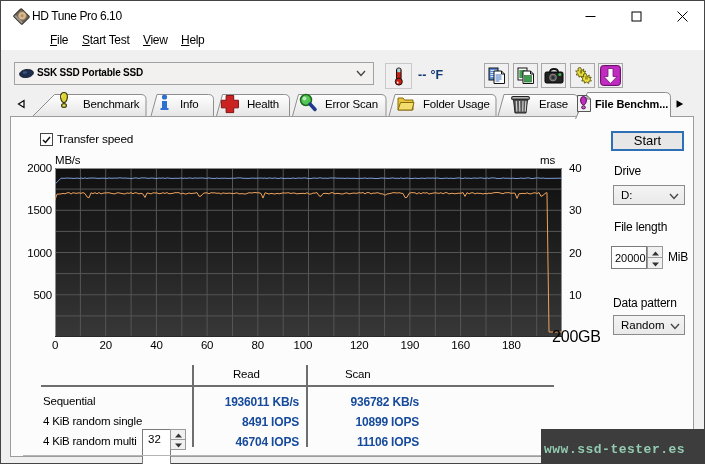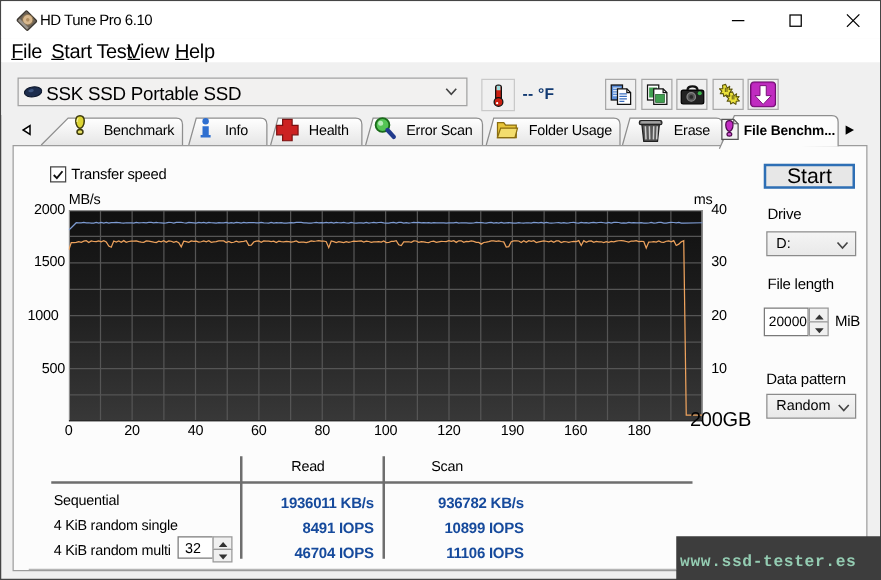--- a/index.html
+++ b/index.html
@@ -2,36 +2,36 @@
 <html><head>
 <meta charset="utf-8">
 <style>
 * { margin:0; padding:0; box-sizing:border-box; }
 html,body { width:705px; height:464px; overflow:hidden; }
 body { font-family:"Liberation Sans", sans-serif; background:#f0f0f0; position:relative; }
 .abs { position:absolute; }
 #frame { position:absolute; left:0; top:0; width:705px; height:464px; border:1px solid #454545; }
 #titlebar { position:absolute; left:1px; top:1px; width:703px; height:30px; background:#fff; }
 #menubar { position:absolute; left:1px; top:31px; width:703px; height:19px; background:#fff; }
-.menuitem { position:absolute; top:2px; font-size:16px; letter-spacing:-0.3px; color:#000; }
+.menuitem { position:absolute; top:2px; font-size:12px; letter-spacing:-0.3px; color:#000;margin-left:41px; }
 .menuitem u { text-decoration:underline; }
 #toolbar { position:absolute; left:1px; top:50px; width:703px; height:42px; background:#f0f0f0; }
 #combo-main { position:absolute; left:13px; top:12px; width:360px; height:23px; background:#f2f1f0; border:1px solid #a2a2a2; }
-#combo-main .txt { position:absolute; left:22px; top:4px; font-size:15px; letter-spacing:-0.2px; }
+#combo-main .txt { position:absolute; left:22px; top:4px; font-size:10px; letter-spacing:-0.2px;font-weight:bold; }
 .toolbtn { position:absolute; top:13px; width:25px; height:25px; background:#f0f0f0; border:1px solid #a8a8a8; }
 #exitbtn { position:absolute; left:640px; top:13px; width:51px; height:26px; background:#e8e8e8; border:2px solid #2e6fb5; font-size:12px; text-align:center; line-height:21px; }
 #tabsvg { position:absolute; left:0; top:88px; }
 #panel { position:absolute; left:10px; top:116px; width:684px; height:341px; background:#fcfcfc; border:1px solid #9c9c9c; }
 .lbl { position:absolute; font-size:12px; letter-spacing:-0.2px; color:#000; }
 .lbl11 { position:absolute; font-size:11.5px; letter-spacing:-0.2px; color:#000; }
 .bluev { position:absolute; font-size:12px; font-weight:bold; letter-spacing:-0.2px; color:#164a9c; text-align:right; }
 #chart { position:absolute; left:55px; top:168px; }
 .combo { position:absolute; background:linear-gradient(#f4f4f4,#e9e9e9); border:1px solid #8b8b8b; }
 .combo .ct { position:absolute; left:7px; top:3px; font-size:11.5px; }
-#startbtn { position:absolute; left:611px; top:131px; width:73px; height:20px; background:#e7e7e7; border:2px solid #2e6fb5; font-size:17px; text-align:center; line-height:16px; }
+#startbtn { position:absolute; left:611px; top:131px; width:73px; height:20px; background:#e7e7e7; border:2px solid #2e6fb5; font-size:13px; text-align:center; line-height:16px; }
 #wm { position:absolute; left:541px; top:429px; width:164px; height:35px; background:#3d3d3d; }
 #wm span { position:absolute; left:3px; top:13px; font-family:"Liberation Mono", monospace; font-weight:bold; font-size:13px; color:#94ccb2; letter-spacing:0.5px; }
 .vline { position:absolute; width:2px; background:#6e6e6e; }
 .hline { position:absolute; height:2px; background:#6e6e6e; }
 .spinner { position:absolute; border:1px solid #7a7a7a; background:#fff; font-size:11.5px; }
 .spinbtns { position:absolute; width:16px; }
 .spinbtn { position:relative; width:16px; height:11px; background:#f0f0f0; border:1px solid #9a9a9a; }
 </style>
 </head>
 <body>
@@ -242,34 +242,34 @@
     </g>
   <path d="M0.5 169 L0.5 0.5 L506.5 0.5 L506.5 169" fill="none" stroke="#8c8c8c" stroke-width="1"></path>
   <line x1="0" y1="168.5" x2="507" y2="168.5" stroke="#2a2a2a" stroke-width="1"></line>
   <polyline id="orange" fill="none" stroke="#eda25d" stroke-width="1" points="0,32 2,26.1 4,26.1 6,25.9 8,25.4 10,25.8 12,24.9 14,24.6 16,26.0 18,24.7 20,25.2 22,25.3 24,24.8 26,25.4 28,24.6 30,25.6 32,28.9 34,29.8 36,24.8 38,25.6 40,24.7 42,25.8 44,24.5 46,25.9 48,25.2 50,24.9 52,24.9 54,24.7 56,25.3 58,25.7 60,25.9 62,24.8 64,24.9 66,25.3 68,25.7 70,26.0 72,24.9 74,25.4 76,24.6 78,25.8 80,24.7 82,25.0 84,25.9 86,25.2 88,26.1 90,29.5 92,25.0 94,25.3 96,25.9 98,24.8 100,25.0 102,24.9 104,25.7 106,25.4 108,24.8 110,25.4 112,24.6 114,25.8 116,25.5 118,25.3 120,24.7 122,24.7 124,24.7 126,26.0 128,25.1 130,26.0 132,25.8 134,24.9 136,25.6 138,25.3 140,25.1 142,24.6 144,28.3 146,28.1 148,25.6 150,24.9 152,24.8 154,25.8 156,24.7 158,24.9 160,24.9 162,25.3 164,25.0 166,26.0 168,24.9 170,25.3 172,25.4 174,25.1 176,25.3 178,25.7 180,25.3 182,24.8 184,25.9 186,25.7 188,25.7 190,26.1 192,25.5 194,24.7 196,25.0 198,24.8 200,24.5 202,24.8 204,24.8 206,25.4 208,30.1 210,24.8 212,25.3 214,26.1 216,25.4 218,25.7 220,26.1 222,25.3 224,25.8 226,25.4 228,24.9 230,25.1 232,24.9 234,24.8 236,25.6 238,24.9 240,25.2 242,25.9 244,25.5 246,25.5 248,25.3 250,25.7 252,24.7 254,26.1 256,26.0 258,25.1 260,25.1 262,24.6 264,27.8 266,28.4 268,25.5 270,25.4 272,25.4 274,25.9 276,24.7 278,24.8 280,25.9 282,25.3 284,25.5 286,25.9 288,26.0 290,25.2 292,24.9 294,25.9 296,25.5 298,25.1 300,25.2 302,25.3 304,24.6 306,25.1 308,24.5 310,25.9 312,24.6 314,24.6 316,25.9 318,25.1 320,25.2 322,24.7 324,25.1 326,25.9 328,25.9 330,27.3 332,26.0 334,25.7 336,25.3 338,24.7 340,24.7 342,25.1 344,24.7 346,25.2 348,25.5 350,29.6 352,29.3 354,25.4 356,24.7 358,24.7 360,24.8 362,26.0 364,24.6 366,25.9 368,24.6 370,25.1 372,24.6 374,26.0 376,25.5 378,25.1 380,24.8 382,25.0 384,25.4 386,24.7 388,25.9 390,24.7 392,24.7 394,26.0 396,25.3 398,25.4 400,25.8 402,25.4 404,25.2 406,25.3 408,24.5 410,28.4 412,24.6 414,25.9 416,24.9 418,24.7 420,25.9 422,25.1 424,25.4 426,25.4 428,26.0 430,25.4 432,25.8 434,25.1 436,25.5 438,24.9 440,24.6 442,24.5 444,24.7 446,25.2 448,25.7 450,24.8 452,24.8 454,24.6 456,25.3 458,25.1 460,25.2 462,30.4 464,25.7 466,25.6 468,25.3 470,25.7 472,24.8 474,25.7 476,25.9 478,25.0 480,24.8 482,25.5 484,24.5 486,28.4 488,27.3 490,25.5 492,24.6 492,25.5 494,164 507,164"></polyline>
   <polyline id="blue" fill="none" stroke="#7d9bd2" stroke-width="1" points="0,16 2,14.2 4,12.2 6,10.2 8,10.3 10,10.3 12,10.0 14,10.2 16,10.2 18,10.4 20,10.4 22,10.0 24,10.5 26,10.0 28,10.5 30,9.9 32,10.5 34,10.1 36,10.1 38,10.0 40,10.1 42,10.3 44,10.4 46,10.2 48,10.2 50,10.2 52,10.5 54,9.9 56,10.3 58,10.2 60,10.1 62,10.2 64,9.9 66,9.9 68,10.2 70,10.0 72,10.2 74,10.3 76,10.5 78,10.3 80,9.9 82,10.0 84,10.5 86,9.9 88,9.9 90,9.9 92,10.2 94,10.4 96,10.0 98,10.1 100,10.3 102,10.5 104,10.0 106,10.3 108,9.9 110,10.5 112,9.9 114,10.2 116,10.3 118,10.5 120,10.2 122,10.3 124,10.3 126,10.0 128,10.4 130,10.1 132,10.4 134,9.9 136,10.1 138,10.4 140,9.9 142,10.2 144,10.1 146,10.0 148,10.0 150,10.3 152,10.3 154,9.9 156,10.3 158,10.4 160,10.5 162,10.0 164,10.5 166,10.2 168,10.3 170,10.2 172,10.4 174,10.4 176,10.3 178,10.2 180,10.3 182,9.9 184,9.9 186,9.9 188,10.3 190,10.3 192,10.4 194,10.4 196,10.2 198,10.0 200,10.3 202,10.1 204,10.2 206,10.0 208,10.3 210,10.0 212,10.5 214,9.9 216,10.2 218,10.3 220,9.9 222,10.4 224,10.5 226,9.9 228,10.4 230,10.5 232,10.3 234,10.3 236,10.5 238,9.9 240,10.5 242,10.2 244,10.0 246,10.3 248,10.0 250,9.9 252,10.3 254,10.5 256,10.5 258,10.1 260,10.0 262,10.4 264,9.9 266,9.9 268,10.4 270,10.1 272,10.4 274,10.2 276,9.9 278,10.1 280,9.9 282,10.3 284,10.1 286,10.3 288,10.2 290,10.5 292,10.1 294,10.3 296,10.3 298,10.3 300,10.3 302,10.5 304,10.3 306,10.3 308,10.3 310,9.9 312,10.5 314,10.2 316,10.2 318,10.3 320,10.5 322,10.5 324,10.4 326,10.0 328,10.1 330,10.1 332,10.3 334,10.4 336,10.1 338,9.9 340,10.4 342,10.2 344,10.5 346,9.9 348,10.5 350,10.3 352,10.1 354,10.3 356,10.5 358,10.5 360,10.1 362,10.4 364,10.5 366,10.2 368,10.2 370,10.5 372,10.0 374,10.1 376,10.2 378,10.0 380,10.4 382,9.9 384,10.3 386,10.5 388,10.4 390,10.2 392,10.1 394,10.5 396,10.1 398,10.5 400,10.3 402,10.0 404,9.9 406,10.3 408,10.5 410,9.9 412,10.3 414,10.1 416,10.5 418,10.1 420,10.0 422,10.3 424,10.0 426,9.9 428,10.2 430,10.5 432,9.9 434,10.5 436,9.9 438,9.9 440,10.0 442,10.5 444,10.4 446,10.5 448,9.9 450,10.3 452,10.2 454,10.3 456,10.3 458,10.1 460,10.5 462,10.5 464,10.4 466,10.0 468,10.4 470,10.3 472,9.9 474,9.9 476,10.5 478,10.5 480,10.1 482,9.9 484,10.0 486,10.3 488,10.0 490,10.4 492,10.4 507,10.2"></polyline>
 </svg>
 
 <span class="lbl11" style="left:55px;top:154px">MB/s</span>
 <span class="lbl11" style="left:22px;top:162px;width:30px;text-align:right">2000</span>
 <span class="lbl11" style="left:22px;top:204px;width:30px;text-align:right">1500</span>
-<span class="lbl11" style="left:22px;top:247px;width:30px;">1000</span>
+<span class="lbl11" style="left:22px;top:247px;width:30px;text-align:right">1000</span>
 <span class="lbl11" style="left:22px;top:289px;width:30px;text-align:right">500</span>
-<span class="lbl11" style="left:540px;top:154px;width:30px;text-align:right">ms</span>
+<span class="lbl11" style="left:540px;top:154px;width:30px;">ms</span>
 <span class="lbl11" style="left:569px;top:162px">40</span>
 <span class="lbl11" style="left:569px;top:204px">30</span>
 <span class="lbl11" style="left:569px;top:247px">20</span>
 <span class="lbl11" style="left:569px;top:289px">10</span>
 <div id="xlabels">
     <span class="lbl11" style="left:40px;top:339px;width:30px;text-align:center;position:absolute">0</span>
     <span class="lbl11" style="left:90.7px;top:339px;width:30px;text-align:center;position:absolute">20</span>
     <span class="lbl11" style="left:141.4px;top:339px;width:30px;text-align:center;position:absolute">40</span>
     <span class="lbl11" style="left:192.10000000000002px;top:339px;width:30px;text-align:center;position:absolute">60</span>
     <span class="lbl11" style="left:242.8px;top:339px;width:30px;text-align:center;position:absolute">80</span>
-    <span class="lbl11" style="left:293.5px;top:339px;width:30px;text-align:center;position:absolute">100</span>
+    <span class="lbl11" style="left:293.5px;top:339px;width:30px;position:absolute">100</span>
     <span class="lbl11" style="left:344.20000000000005px;top:339px;width:30px;text-align:center;position:absolute">120</span>
     <span class="lbl11" style="left:394.90000000000003px;top:339px;width:30px;text-align:center;position:absolute">190</span>
     <span class="lbl11" style="left:445.6px;top:339px;width:30px;text-align:center;position:absolute">160</span>
     <span class="lbl11" style="left:496.3px;top:339px;width:30px;text-align:center;position:absolute">180</span>
     <span class="lbl11" style="left:552px;top:328px;width:38px;text-align:left;position:absolute;font-size:16px">200GB</span>
   </div>
 
 <span class="lbl11" style="left:233px;top:368px">Read</span>
 <span class="lbl11" style="left:345px;top:368px">Scan</span>
 <div class="vline" style="left:192px;top:365px;height:82px"></div>
@@ -278,21 +278,21 @@
 <span class="lbl11" style="left:43px;top:395px">Sequential</span>
 <span class="lbl11" style="left:43px;top:415px">4 KiB random single</span>
 <span class="lbl11" style="left:43px;top:435px">4 KiB random multi</span>
 <span class="bluev" style="left:199px;top:395px;width:100px">1936011 KB/s</span>
 <span class="bluev" style="left:199px;top:415px;width:100px">8491 IOPS</span>
 <span class="bluev" style="left:199px;top:435px;width:100px">46704 IOPS</span>
 <span class="bluev" style="left:319px;top:395px;width:100px">936782 KB/s</span>
 <span class="bluev" style="left:319px;top:415px;width:100px">10899 IOPS</span>
 <span class="bluev" style="left:319px;top:435px;width:100px">11106 IOPS</span>
 
-<div class="spinner" style="left:142px;top:429px;width:29px;height:18px">
+<div class="spinner" style="left:142px;top:429px;width:29px;height:36px">
     <span style="position:absolute;left:5px;top:3px">32</span>
   </div>
 <div class="spinbtns" style="left:170px;top:429px">
   <div class="spinbtn">
       <svg style="position:absolute;left:4px;top:3px" width="7" height="5" viewBox="0 0 7 5">
         <path d="M0 4.5 L3.5 0.5 L7 4.5z" fill="#333"></path>
       </svg>
     </div>
   <div class="spinbtn" style="margin-top:-1px">
       <svg style="position:absolute;left:4px;top:3px" width="7" height="5" viewBox="0 0 7 5">

